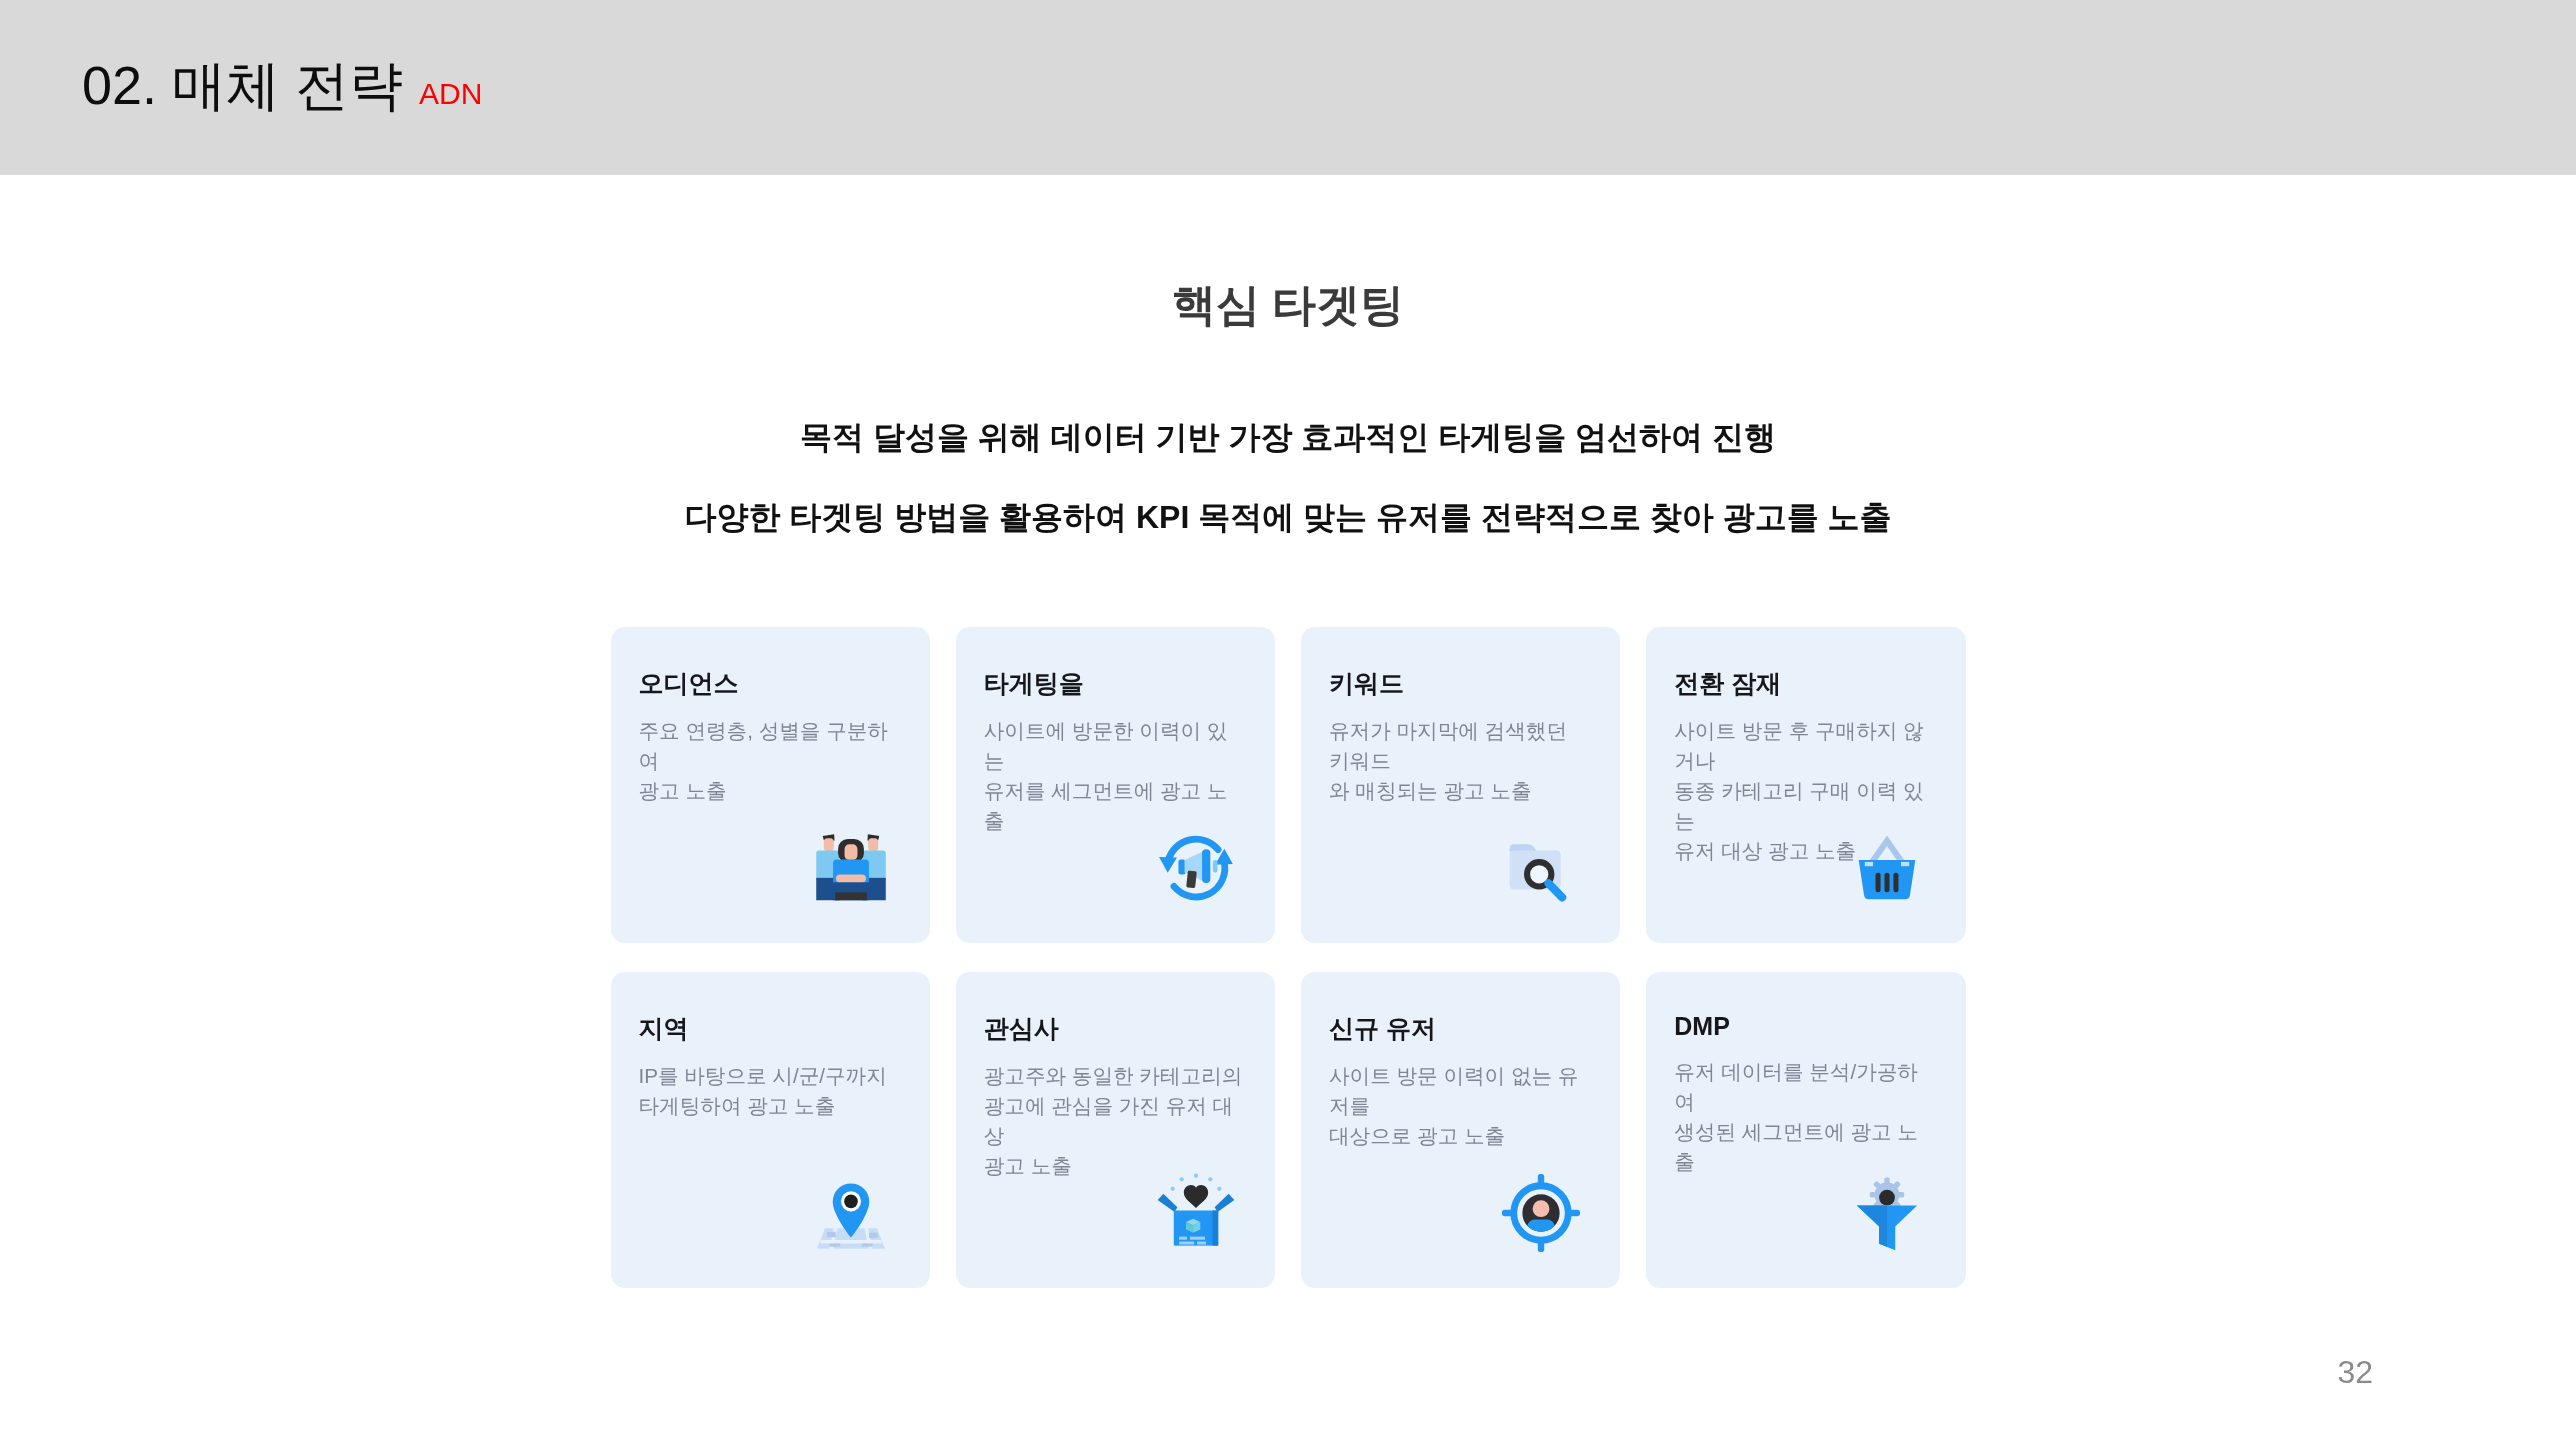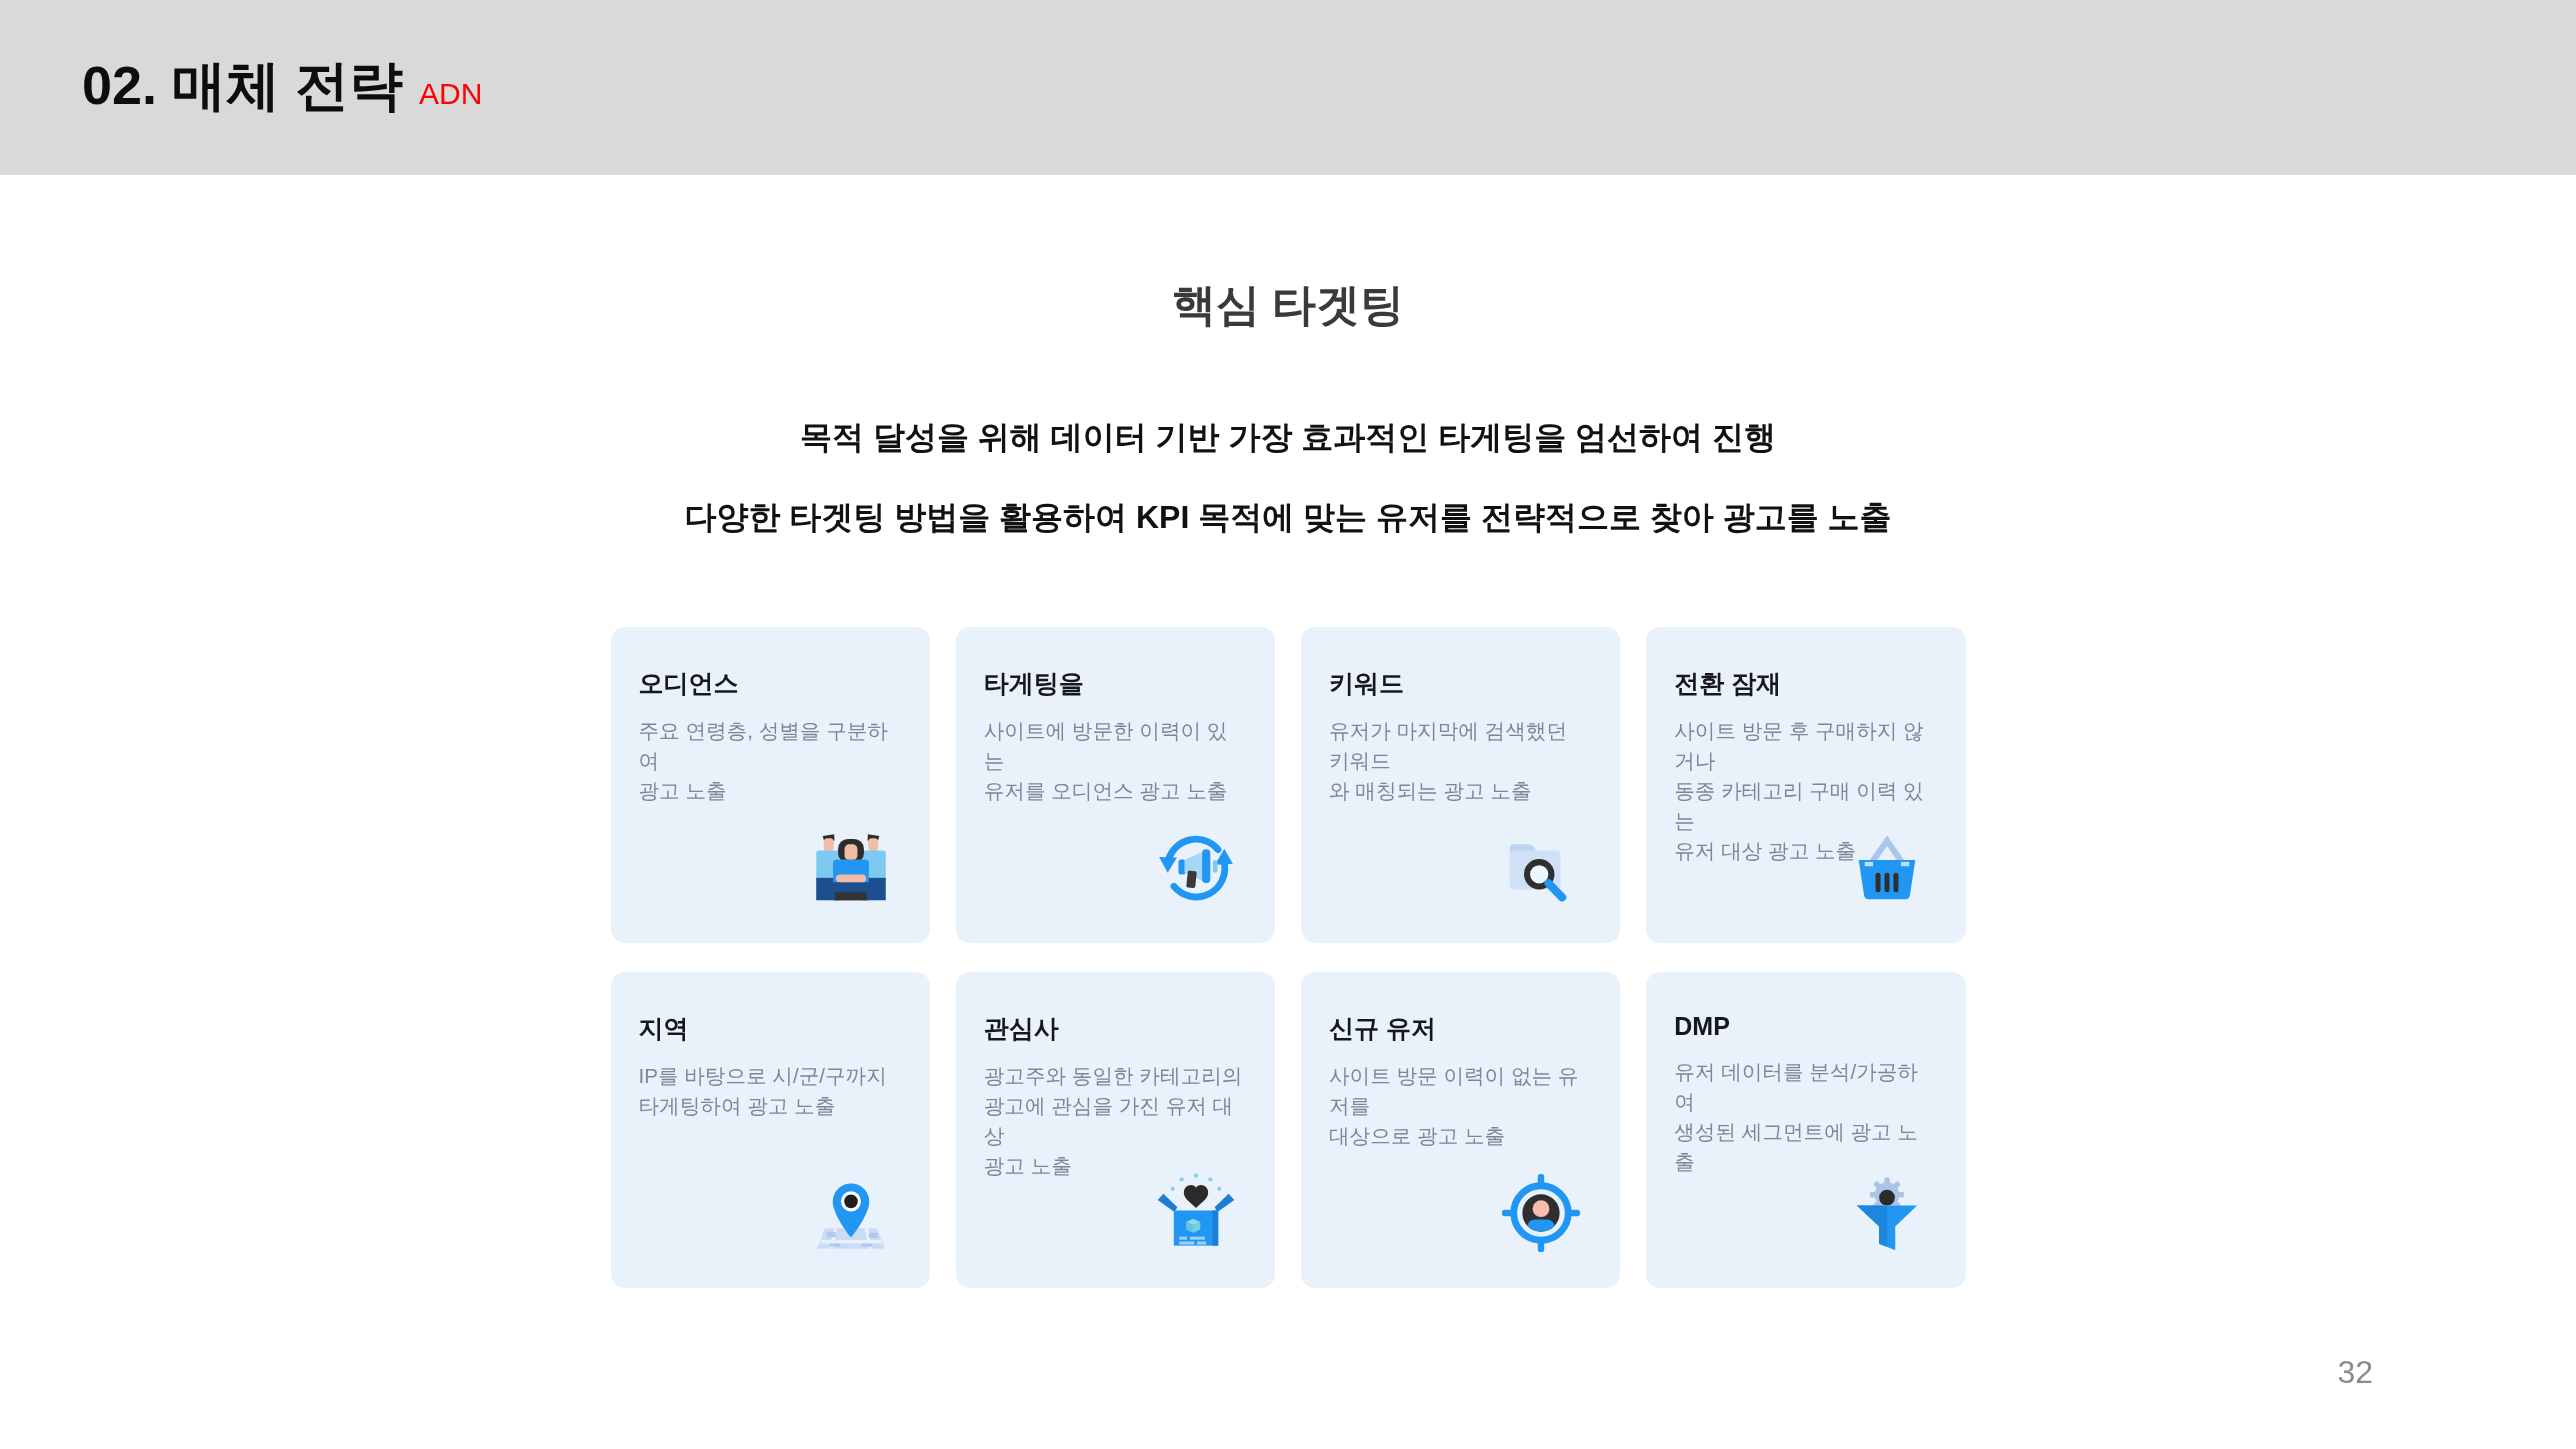--- a/index.html
+++ b/index.html
@@ -6,21 +6,21 @@
   html,body { width:2576px; height:1449px; }
   body {
     font-family:"Liberation Sans","DejaVu Sans",sans-serif;
     background:#ffffff;
   }
   .slide { position:relative; width:2576px; height:1449px; background:#ffffff; overflow:hidden; }
 
   
   .top-bar { height:175px; background:#d9d9d9; }
   .top-bar-inner { padding:58px 0 0 82px; white-space:nowrap; }
-  .top-title { display:inline; font-size:54px; font-weight:700; color:#0d0d0d; line-height:1; }
+  .top-title { display:inline; font-size:54px; font-weight:400; color:#0d0d0d; line-height:1; }
   .top-badge { display:inline; font-size:30px; font-weight:500; color:#fe0000; margin-left:13px; line-height:1; }
 
   
   .main-title { margin-top:107px; text-align:center; font-size:44px; line-height:1.05; font-weight:700; color:#3a3a3a; }
   .subtitle { text-align:center; font-size:32px; line-height:1; font-weight:700; color:#111111; }
   .subtitle.first { margin-top:93px; }
   .subtitle.second { margin-top:48px; }
 
   
   .grid {
@@ -81,21 +81,21 @@
           <rect x="15.6" y="27.6" width="16.8" height="4.6" rx="2.3" fill="#f2bca6"></rect>
           <rect x="14" y="32" width="20" height="10" fill="#1d4e8d"></rect>
           <rect x="15.2" y="37.6" width="17.6" height="4.4" fill="#333333"></rect>
         </svg>
       </div>
     </div>
 
     <div class="card">
       <h3>타게팅을</h3>
       <p class="desc">사이트에 방문한 이력이 있는
-유저를 오디언스 광고 노출</p>
+유저를 세그먼트에 광고 노출</p>
       <div class="icon">
         <svg viewBox="0 0 48 48">
           <g fill="none" stroke="#2196f3" stroke-width="3.8" stroke-linecap="round">
             <path d="M36.3 13.7 A16 16 0 0 0 8.5 19.9"></path>
             <path d="M11.7 34.3 A16 16 0 0 0 39.5 19.9"></path>
           </g>
           <polygon points="8.2,26.6 3.4,17.8 13.4,18.2" fill="#2196f3"></polygon>
           <polygon points="39.8,13.2 34.6,22.2 44.6,21.8" fill="#2196f3"></polygon>
           <rect x="14.2" y="19.2" width="4" height="8.4" rx="1.4" fill="#2196f3"></rect>
           <polygon points="17.6,19.6 28.2,14.6 28.2,31.4 17.6,26.4" fill="#a6d7f6"></polygon>

